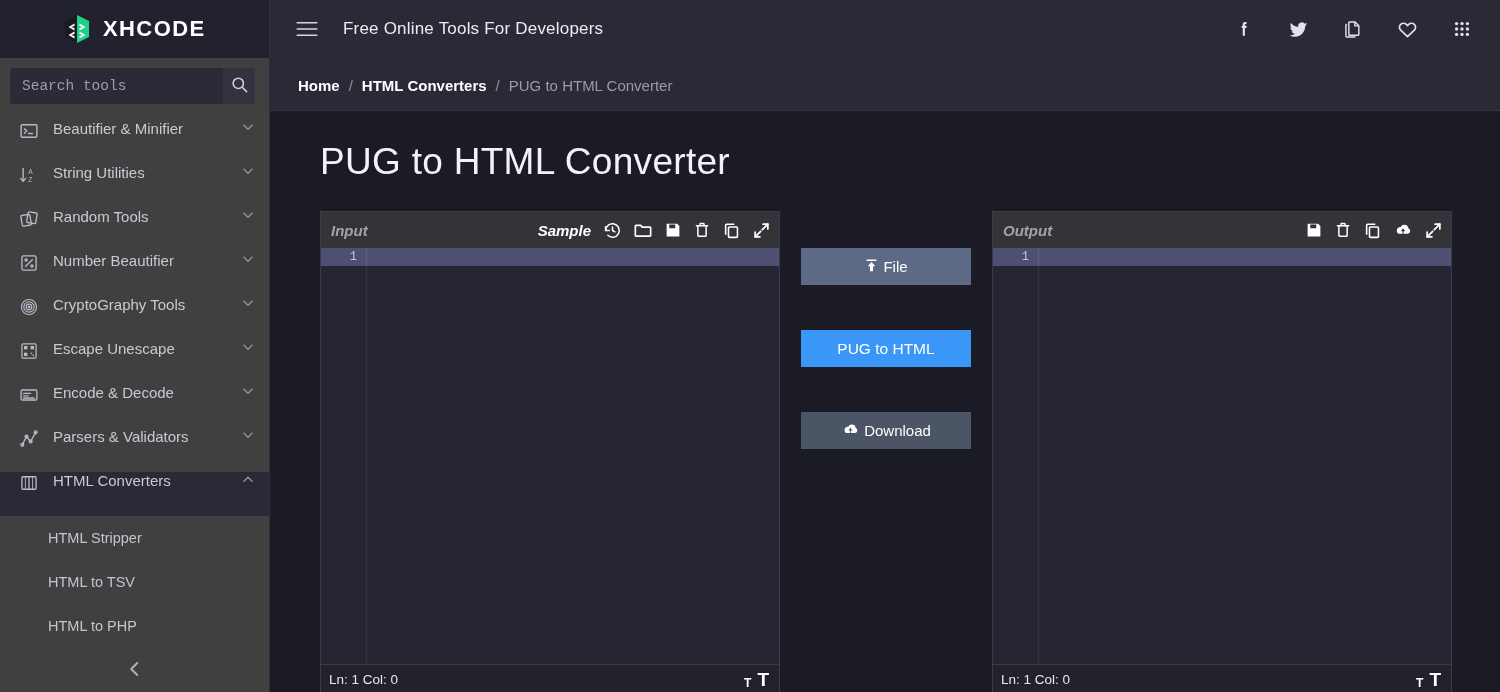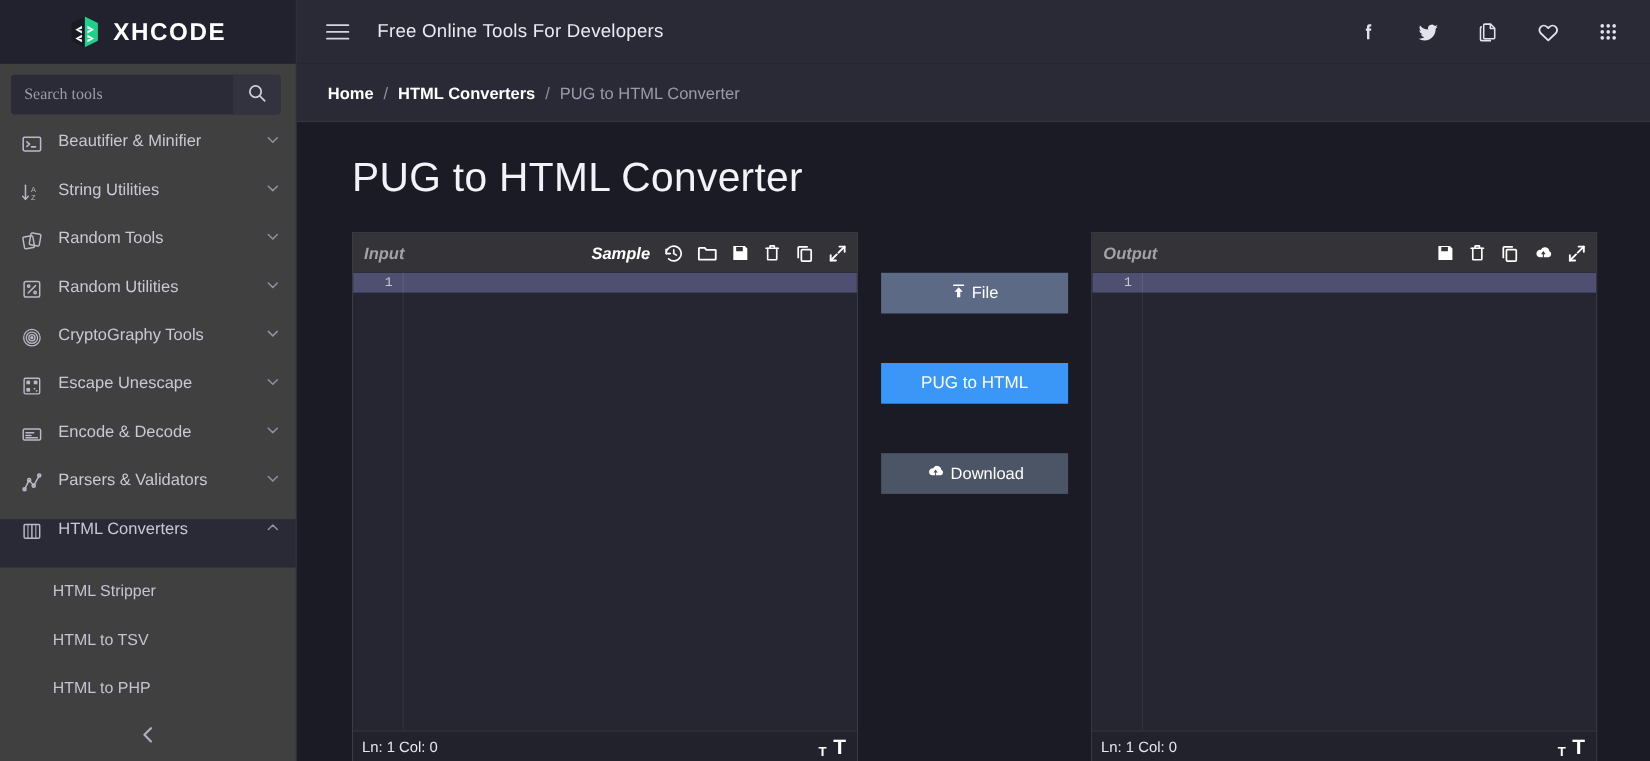--- a/index.html
+++ b/index.html
@@ -37,21 +37,21 @@
     height: 36px;
     display: flex; align-items: stretch;
     background: #2b2b38;
     border-radius: 3px;
     overflow: hidden;
   }
   .search-input {
     flex: 1; border: 0; outline: 0; background: transparent;
     color: #c9c9d4; font-size: 14.5px;
     padding: 0 12px;
-    font-family: Liberation Serif, serif;
+    font-family: Liberation Mono, monospace;
   }
   .search-input::placeholder { color: #9b9baa; }
   .search-btn {
     width: 46px; border: 0; background: #33333f; cursor: pointer;
     display: flex; align-items: center; justify-content: center;
   }
   .nav { flex: 1; overflow: hidden; padding-top: 2px; }
   .nav-item {
     height: 44px;
     display: flex; align-items: flex-start;
@@ -278,21 +278,21 @@
 
       <div class="nav-item">
         <span class="nav-ico">
           <svg width="20" height="20" viewBox="0 0 24 24" fill="none" stroke="currentColor" stroke-width="1.6">
             <rect x="3.5" y="3.5" width="17" height="17" rx="2"></rect>
             <line x1="8" y1="16" x2="16" y2="8" stroke-linecap="round"></line>
             <circle cx="8.5" cy="8.5" r="1.3"></circle>
               <circle cx="15.5" cy="15.5" r="1.3"></circle>
           </svg>
         </span>
-        <span class="nav-label">Random Utilities</span>
+        <span class="nav-label">Number Beautifier</span>
         <span class="chev">
           <svg width="14" height="14" viewBox="0 0 24 24" fill="none" stroke="currentColor" stroke-width="2.4" stroke-linecap="round" stroke-linejoin="round">
               <polyline points="5,9 12,16 19,9"></polyline>
             </svg>
         </span>
       </div>
 
       <div class="nav-item">
         <span class="nav-ico">
           <svg width="20" height="20" viewBox="0 0 24 24" fill="none" stroke="currentColor" stroke-width="1.4">

